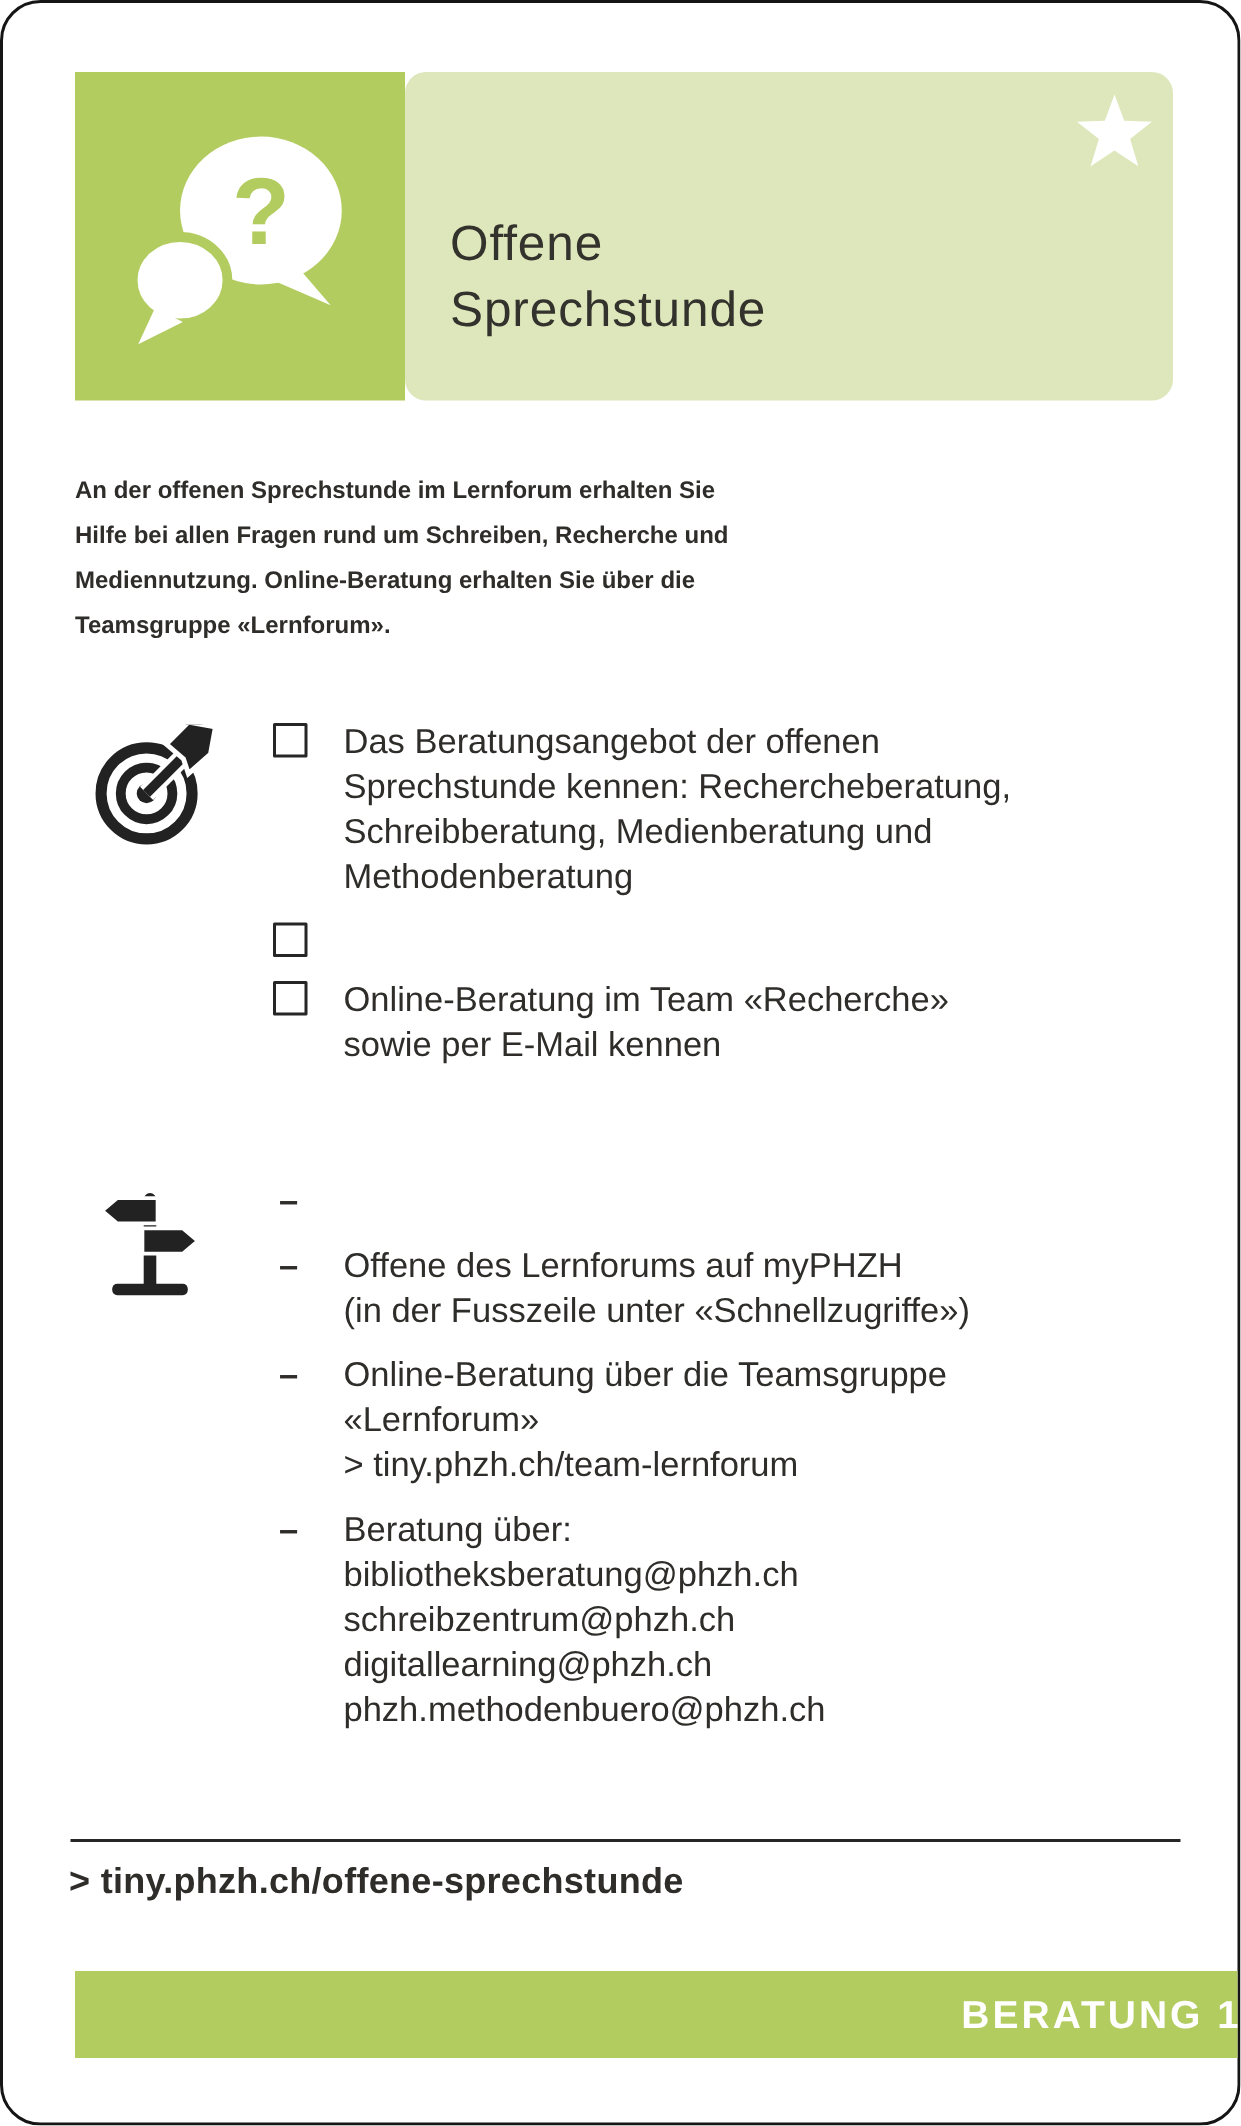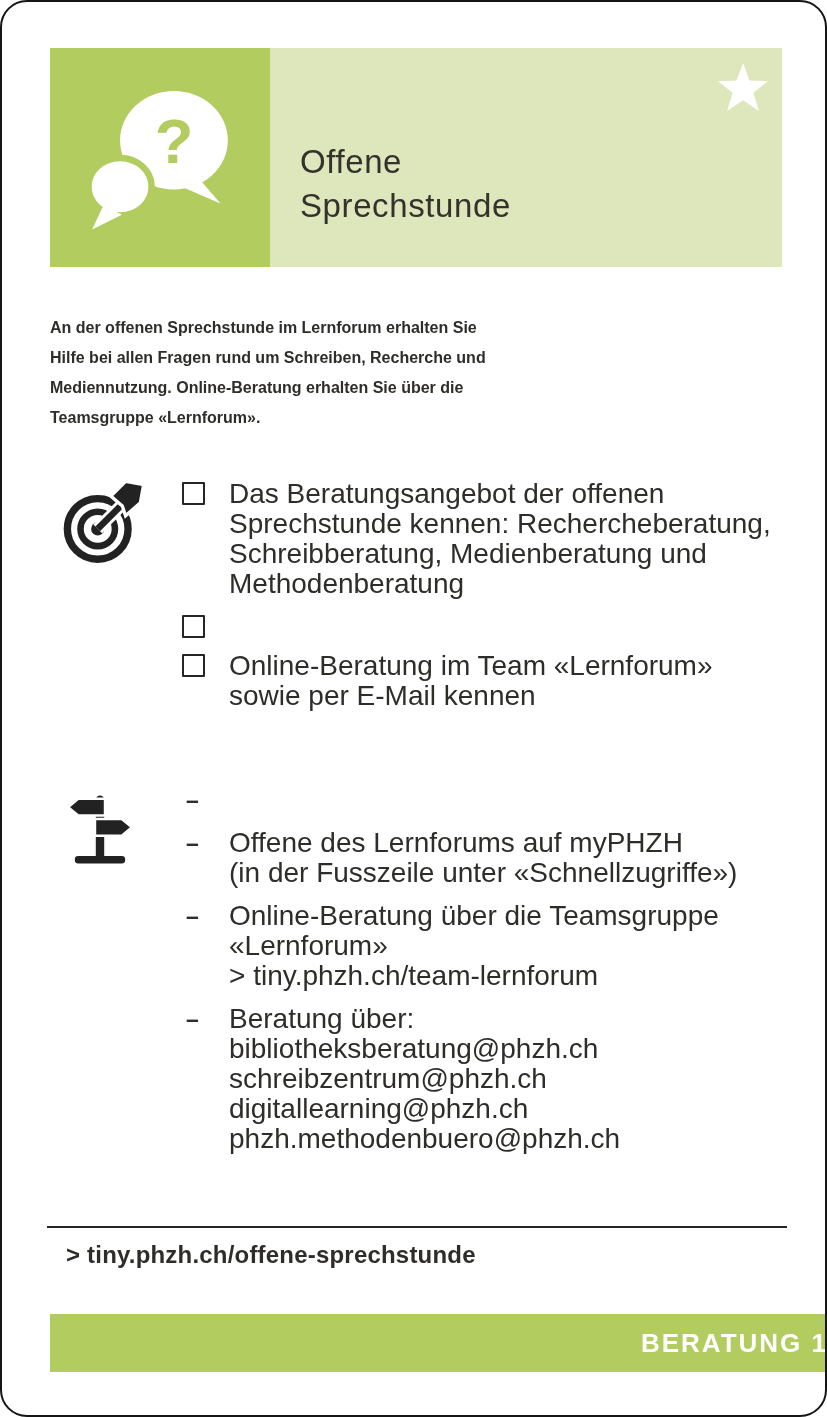--- a/index.html
+++ b/index.html
@@ -9,55 +9,55 @@
     --title-ink:#33322d;
   }
   html,body{margin:0;padding:0;background:#ffffff;font-family:"Liberation Sans",sans-serif;}
   .card{
     position:relative;width:827px;height:1417px;box-sizing:border-box;
     background:#fff;border:2px solid #151515;border-radius:27px;overflow:hidden;
   }
   
   .header{position:absolute;left:48px;top:46px;width:732px;height:219px;display:flex;}
   .header-left{flex:none;width:220px;background:var(--green);display:flex;align-items:center;justify-content:center;}
-  .header-right{flex:1;background:var(--lightgreen);position:relative;}
+  .header-right{flex:1;background:var(--lightgreen);position:relative;border-radius:14px;}
   .title{
     position:absolute;left:30px;top:92px;font-size:33px;line-height:44px;
     color:var(--title-ink);letter-spacing:.6px;white-space:pre-line;font-weight:400;
   }
   .star{position:absolute;top:15px;right:13px;width:52px;height:50px;}
   
   .intro{
     position:absolute;left:48px;top:311px;width:710px;
     font-size:16px;line-height:30px;font-weight:700;color:var(--ink);white-space:pre-line;
   }
   
   .section{position:absolute;left:48px;width:732px;display:flex;}
   .section.goals{top:477px;}
   .section.links{top:783px;}
   .icon-col{flex:none;width:132px;}
   .items-col{flex:1;display:flex;flex-direction:column;gap:13px;}
   .item{display:flex;align-items:flex-start;}
   .item-text{
-    font-size:28px;line-height:30px;color:var(--ink);white-space:pre-line;font-weight:400;
+    font-size:23px;line-height:30px;color:var(--ink);white-space:pre-line;font-weight:400;
   }
   .checkbox{
     flex:none;width:23px;height:23px;box-sizing:border-box;border:2px solid #262626;
     border-radius:1px;margin:3px 24px 0 0;background:#fff;
   }
   .dash{
     flex:none;width:47px;padding-left:4px;box-sizing:border-box;
     font-size:23px;line-height:30px;color:var(--ink);font-weight:700;
   }
   .target-icon{margin:4px 0 0 10px;}
   .signpost-icon{margin:2px 0 0 8px;}
   
   .divider{position:absolute;left:45px;top:1224px;width:740px;border-top:2px solid #262626;}
   .footer-link{
-    position:absolute;left:64px;top:1238px;font-size:24px;line-height:30px;
+    position:absolute;left:44px;top:1238px;font-size:24px;line-height:30px;
     font-weight:700;color:var(--ink);text-decoration:none;letter-spacing:.2px;
   }
   .badge-bar{
     position:absolute;left:48px;top:1312px;width:793px;height:58px;background:var(--green);
     display:flex;align-items:center;justify-content:flex-end;box-sizing:border-box;padding-right:15px;
   }
   .badge-text{
     color:#ffffff;font-size:26px;font-weight:700;letter-spacing:2px;
   }
 </style>
@@ -107,21 +107,21 @@
         <span class="item-text">Das Beratungsangebot der offenen
 Sprechstunde kennen: Rechercheberatung,
 Schreibberatung, Medienberatung und
 Methodenberatung</span>
       </div>
       <div class="item">
         <span class="checkbox"></span>
       </div>
       <div class="item">
         <span class="checkbox"></span>
-        <span class="item-text">Online-Beratung im Team «Lernforum»
+        <span class="item-text">Online-Beratung im Team «Recherche»
 sowie per E-Mail kennen</span>
       </div>
     </div>
   </div>
 
   <div class="section links">
     <div class="icon-col">
       <svg class="signpost-icon" width="84" height="84" viewBox="0 0 100 100">
         <rect x="45" y="10" width="10" height="80" rx="5" fill="#222222"></rect>
         <rect x="20" y="82" width="60" height="9" rx="4" fill="#222222"></rect>

